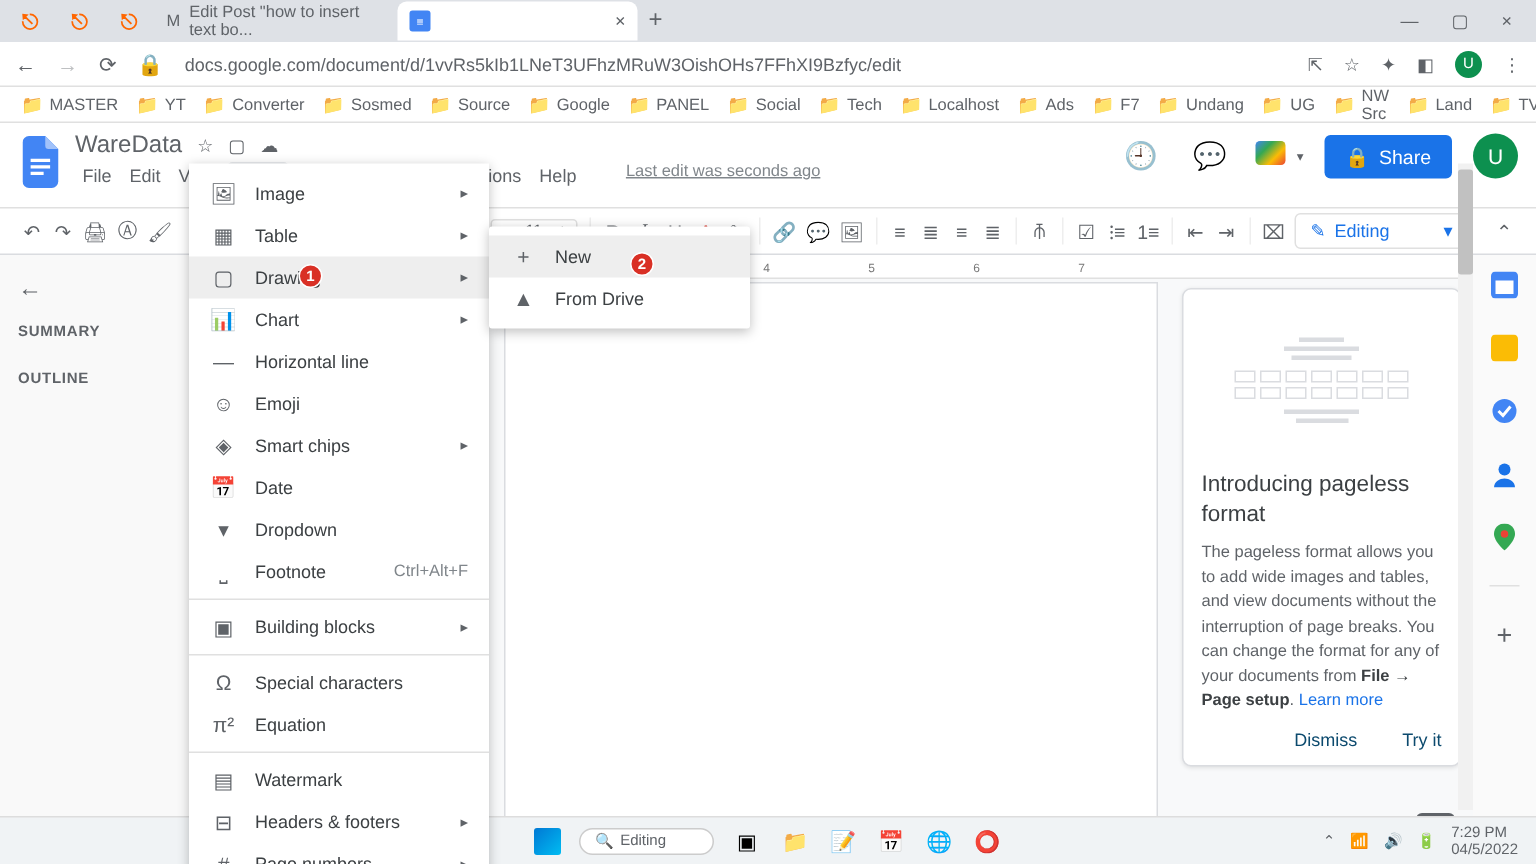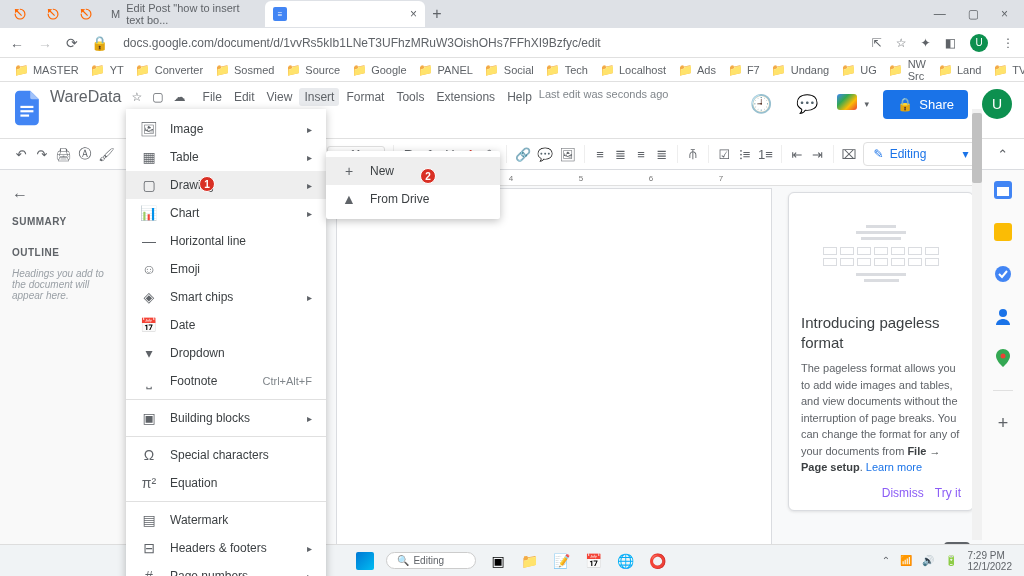--- a/index.html
+++ b/index.html
@@ -23,27 +23,27 @@
 .avatar-small { width: 18px; height: 18px; border-radius: 50%; background: #0d904f; color: #fff; font-size: 10px; display: flex; align-items: center; justify-content: center; }
 
 .bookmarks { height: 24px; background: #fff; display: flex; align-items: center; gap: 4px; padding: 0 10px; border-bottom: 1px solid #e0e0e0; }
 .bm { display: flex; align-items: center; gap: 4px; font-size: 11px; color: #5f6368; padding: 0 4px; }
 .bm-folder { color: #f4b400; font-size: 12px; }
 
 
 .docs-header { height: 56px; display: flex; align-items: flex-start; padding: 6px 12px; position: relative; }
 .docs-logo { width: 32px; height: 40px; display: flex; align-items: center; justify-content: center; margin-right: 6px; }
 .docs-logo svg { width: 26px; height: 36px; }
-.docs-titlearea { display: flex; flex-direction: row; gap: 12px; }
+.docs-titlearea { display: flex; flex-direction: column; gap: 2px; }
 .docs-title-row { display: flex; align-items: center; gap: 10px; }
 .docs-title { font-size: 16px; color: #5f6368; }
 .docs-menus { display: flex; gap: 2px; font-size: 12px; color: #5f6368; }
 .docs-menu-item { padding: 2px 5px; border-radius: 3px; }
 .docs-menu-item.active { background: #e8eaed; }
-.last-edit { font-size: 11px; color: #80868b; margin-left: 0; }
+.last-edit { font-size: 11px; color: #80868b; margin-left: 26px; text-decoration: underline; }
 .docs-header-right { margin-left: auto; display: flex; align-items: center; gap: 14px; }
 .hdr-icon { width: 32px; height: 32px; display: flex; align-items: center; justify-content: center; color: #5f6368; font-size: 18px; }
 .meet-icon { position: relative; width: 28px; height: 20px; }
 .meet-icon .cam { width: 20px; height: 16px; background: linear-gradient(135deg, #4285f4, #34a853, #fbbc05, #ea4335); border-radius: 3px; }
 .share-btn { background: #1a73e8; color: #fff; border-radius: 4px; padding: 7px 14px; font-size: 13px; display: flex; align-items: center; gap: 6px; }
 .avatar-big { width: 30px; height: 30px; border-radius: 50%; background: #0d904f; color: #fff; display: flex; align-items: center; justify-content: center; font-size: 14px; }
 
 
 .docs-toolbar { height: 32px; border-top: 1px solid #e0e0e0; border-bottom: 1px solid #dadce0; display: flex; align-items: center; padding: 0 14px; gap: 6px; color: #5f6368; }
 .tool { width: 22px; height: 22px; display: flex; align-items: center; justify-content: center; font-size: 13px; }
@@ -83,21 +83,21 @@
 
 .info-panel { position: absolute; right: 50px; top: 22px; width: 186px; background: #fff; border: 1px solid #dadce0; border-radius: 6px; padding: 10px 12px; box-shadow: 0 1px 3px rgba(0,0,0,0.1); }
 .info-preview { height: 100px; display: flex; align-items: center; justify-content: center; flex-direction: column; gap: 3px; margin-bottom: 10px; }
 .preview-lines { display: flex; gap: 3px; }
 .preview-line { width: 14px; height: 3px; background: #dadce0; }
 .preview-line.b { height: 8px; border: 1px solid #dadce0; background: #fff; }
 .info-title { font-size: 15px; font-weight: normal; color: #3c4043; margin-bottom: 8px; line-height: 1.3; }
 .info-body { font-size: 11px; color: #5f6368; line-height: 1.5; margin-bottom: 10px; }
 .info-body b { color: #3c4043; font-weight: bold; }
 .info-body a { color: #1a73e8; text-decoration: none; }
-.info-actions { display: flex; justify-content: flex-end; gap: 11px; font-size: 12px; color: #8b5cf6; }
+.info-actions { display: flex; justify-content: flex-end; gap: 30px; font-size: 12px; color: #0c4a6e; }
 
 
 .right-rail { position: absolute; right: 0; top: 0; width: 42px; height: 100%; background: #fafafa; display: flex; flex-direction: column; align-items: center; padding-top: 10px; gap: 22px; }
 .rail-icon { width: 20px; height: 20px; display: flex; align-items: center; justify-content: center; }
 
 .explore-btn { position: absolute; right: 54px; bottom: 8px; width: 26px; height: 26px; background: #5f6368; border-radius: 4px; display: flex; align-items: center; justify-content: center; color: #fff; font-size: 14px; }
 .rail-show { position: absolute; right: 12px; bottom: 10px; color: #5f6368; font-size: 14px; }
 
 
 .taskbar { position: absolute; bottom: 0; left: 0; right: 0; height: 32px; background: #f0f3f5; display: flex; align-items: center; border-top: 1px solid #ddd; }
@@ -319,21 +319,20 @@
     <span style="margin-left:30px">▾</span>
   </div>
   <span class="tool chevup">⌃</span>
 </div>
 
 <div class="content">
   <div class="sidebar-left">
     <div class="back">←</div>
     <div class="sum">SUMMARY</div>
     <div class="out">OUTLINE</div>
-    <div class="hint">Headings you add to the document will appear here.</div>
   </div>
 
   <div class="page-blank"></div>
 
   <div class="ruler">
     <div class="ruler-inner">
         <span>2</span>
         <span>3</span>
         <span>4</span>
         <span>5</span>
@@ -536,16 +535,16 @@
     <div class="tb-app">🌐</div>
     <div class="tb-app">⭕</div>
   </div>
   <div class="tb-right">
     <span>⌃</span>
     <span>📶</span>
     <span>🔊</span>
     <span>🔋</span>
     <div class="tb-time">
       <div>7:29 PM</div>
-      <div>12/1/2022</div>
+      <div>04/5/2022</div>
     </div>
   </div>
 </div>
 
 </body></html>

